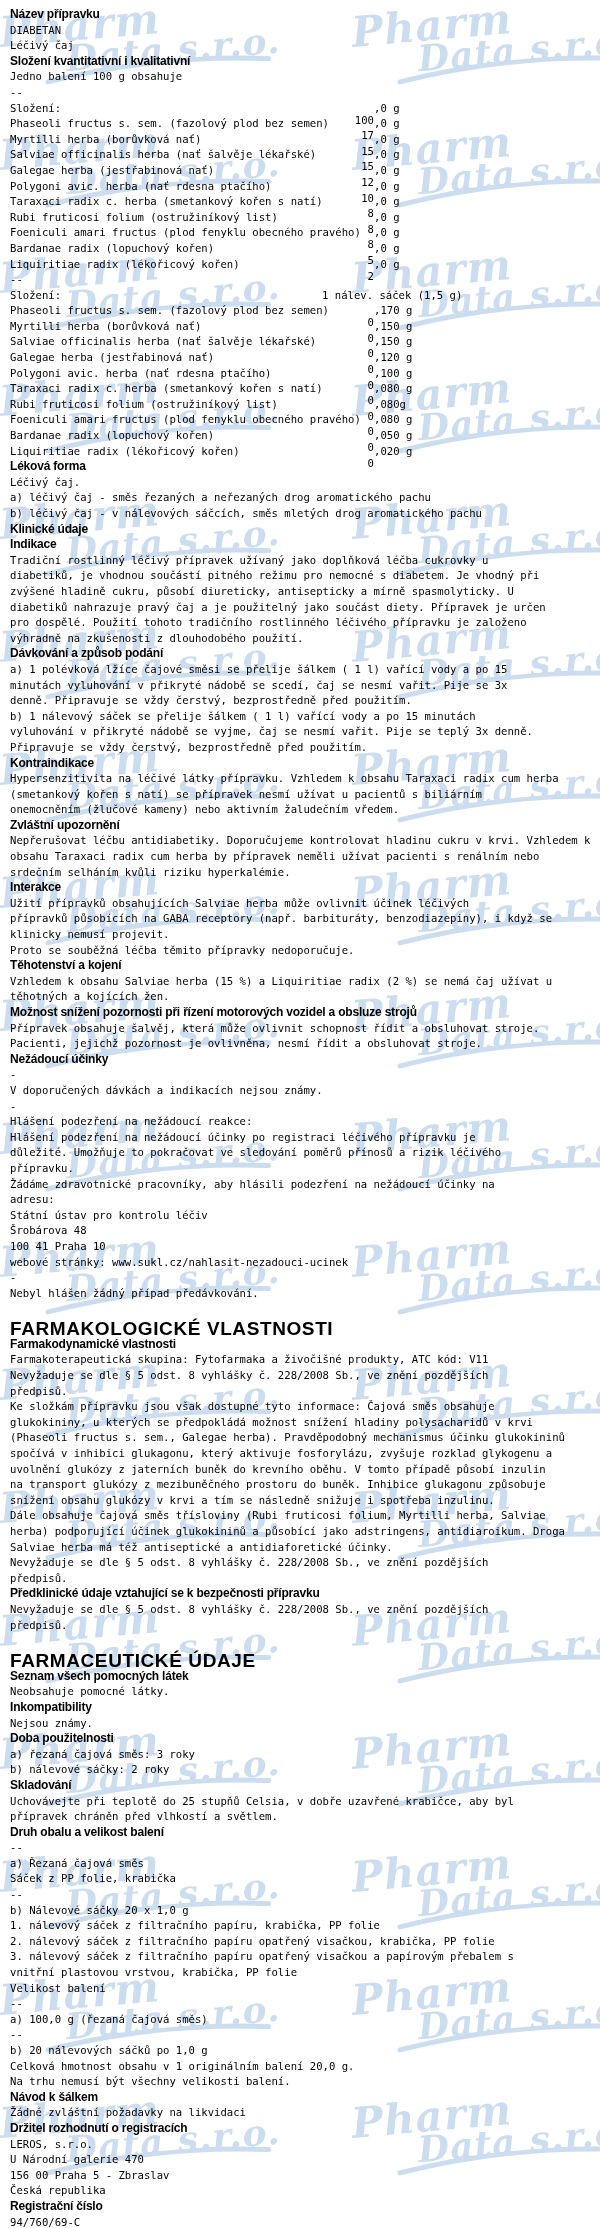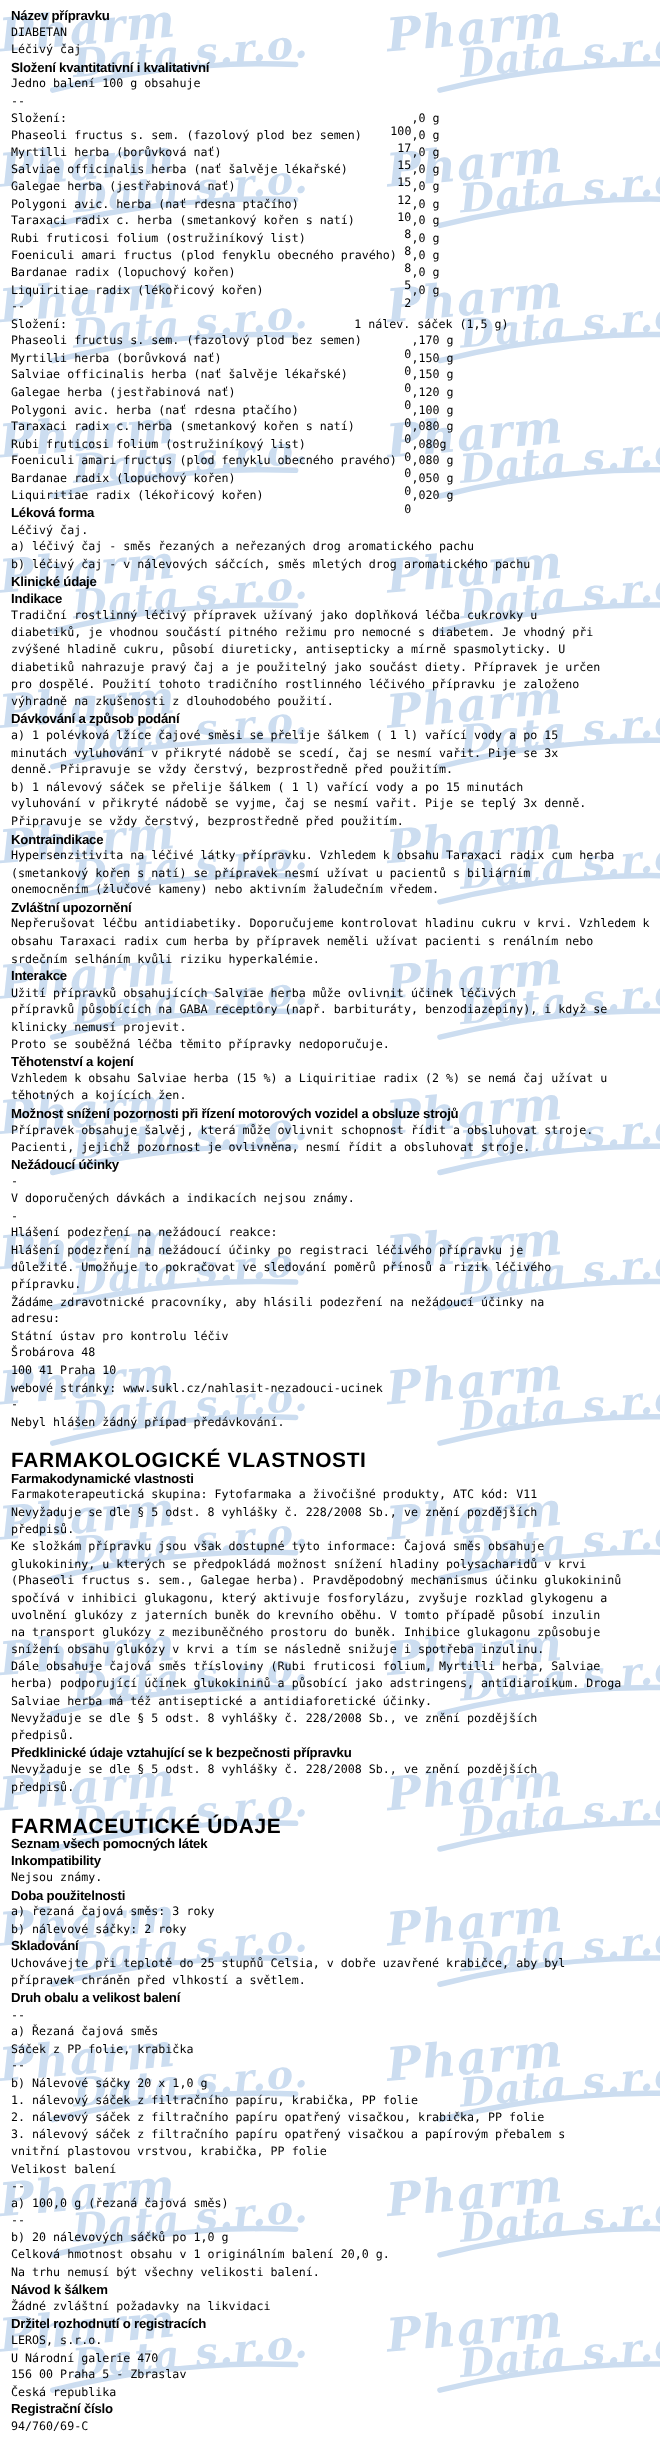--- a/index.html
+++ b/index.html
@@ -479,20 +479,21 @@
 Dále obsahuje čajová směs třísloviny (Rubi fruticosi folium, Myrtilli herba, Salviae
 herba) podporující účinek glukokininů a působící jako adstringens, antidiaroikum. Droga
 Salviae herba má též antiseptické a antidiaforetické účinky.</div>
     <div class="p">Nevyžaduje se dle § 5 odst. 8 vyhlášky č. 228/2008 Sb., ve znění pozdějších
 předpisů.</div>
     <div class="h2">Předklinické údaje vztahující se k bezpečnosti přípravku</div>
     <div class="p">Nevyžaduje se dle § 5 odst. 8 vyhlášky č. 228/2008 Sb., ve znění pozdějších
 předpisů.</div>
     <div class="h1">FARMACEUTICKÉ ÚDAJE</div>
     <div class="h2">Seznam všech pomocných látek</div>
+    <div class="p">Neobsahuje pomocné látky.</div>
     <div class="h2">Inkompatibility</div>
     <div class="p">Nejsou známy.</div>
     <div class="h2">Doba použitelnosti</div>
     <div class="p">a) řezaná čajová směs: 3 roky
 b) nálevové sáčky: 2 roky</div>
     <div class="h2">Skladování</div>
     <div class="p">Uchovávejte při teplotě do 25 stupňů Celsia, v dobře uzavřené krabičce, aby byl
 přípravek chráněn před vlhkostí a světlem.</div>
     <div class="h2">Druh obalu a velikost balení</div>
     <div class="p">--

